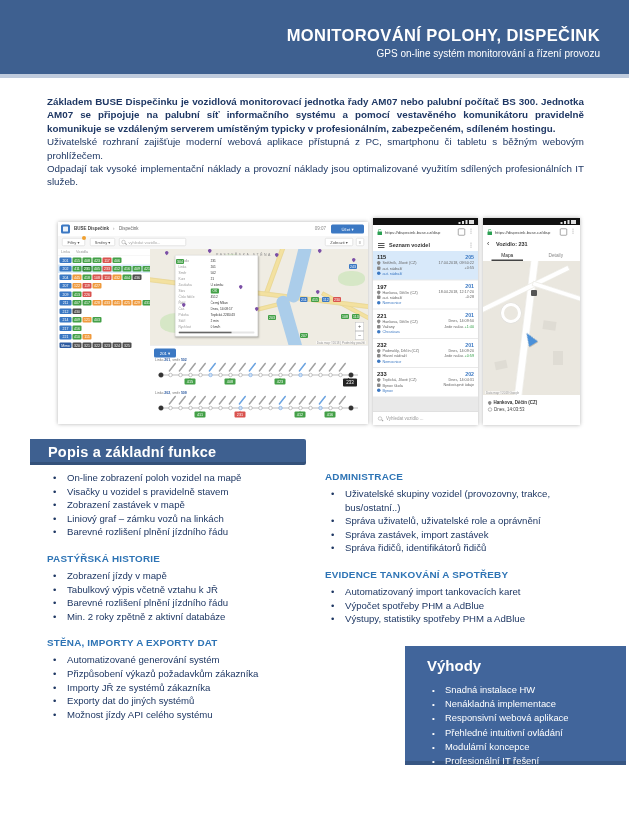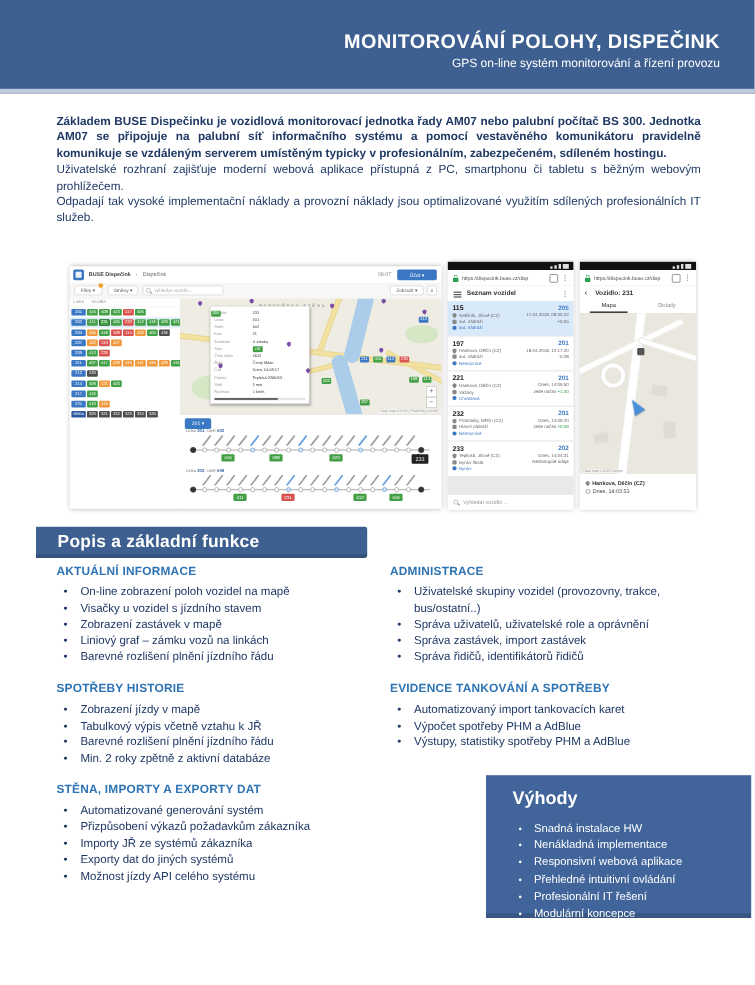--- a/index.html
+++ b/index.html
@@ -608,31 +608,30 @@
     </div>
   </div>
 
   <div class="section-bar">
     <span>Popis a základní funkce</span>
   </div>
 
   <div class="features">
     <div class="fcol" id="col-l">
         <div class="fsec">
-          <h3>AKTUÁLNÍ INFORMACE</h3>
           <ul>
             <li>On-line zobrazení poloh vozidel na mapě</li>
-            <li>Visačky u vozidel s jízdního stavem</li>
+            <li>Visačky u vozidel s pravidelně stavem</li>
             <li>Zobrazení zastávek v mapě</li>
             <li>Liniový graf – zámku vozů na linkách</li>
             <li>Barevné rozlišení plnění jízdního řádu</li>
           </ul>
         </div>
         <div class="fsec">
-          <h3>SPOTŘEBY HISTORIE</h3>
+          <h3>PASTÝŘSKÁ HISTORIE</h3>
           <ul>
             <li>Zobrazení jízdy v mapě</li>
             <li>Tabulkový výpis včetně vztahu k JŘ</li>
             <li>Barevné rozlišení plnění jízdního řádu</li>
             <li>Min. 2 roky zpětně z aktivní databáze</li>
           </ul>
         </div>
         <div class="fsec">
           <h3>STĚNA, IMPORTY A EXPORTY DAT</h3>
           <ul>
@@ -665,18 +664,18 @@
       </div>
   </div>
 
   <div class="benefits">
     <h3>Výhody</h3>
     <ul id="benefits-list">
         <li>Snadná instalace HW</li>
         <li>Nenákladná implementace</li>
         <li>Responsivní webová aplikace</li>
         <li>Přehledné intuitivní ovládání</li>
+        <li>Modulární koncepce</li>
         <li>Profesionální IT řešení</li>
-        <li>Modulární koncepce</li>
       </ul>
   </div>
 
 </div>
 
 </body></html>

